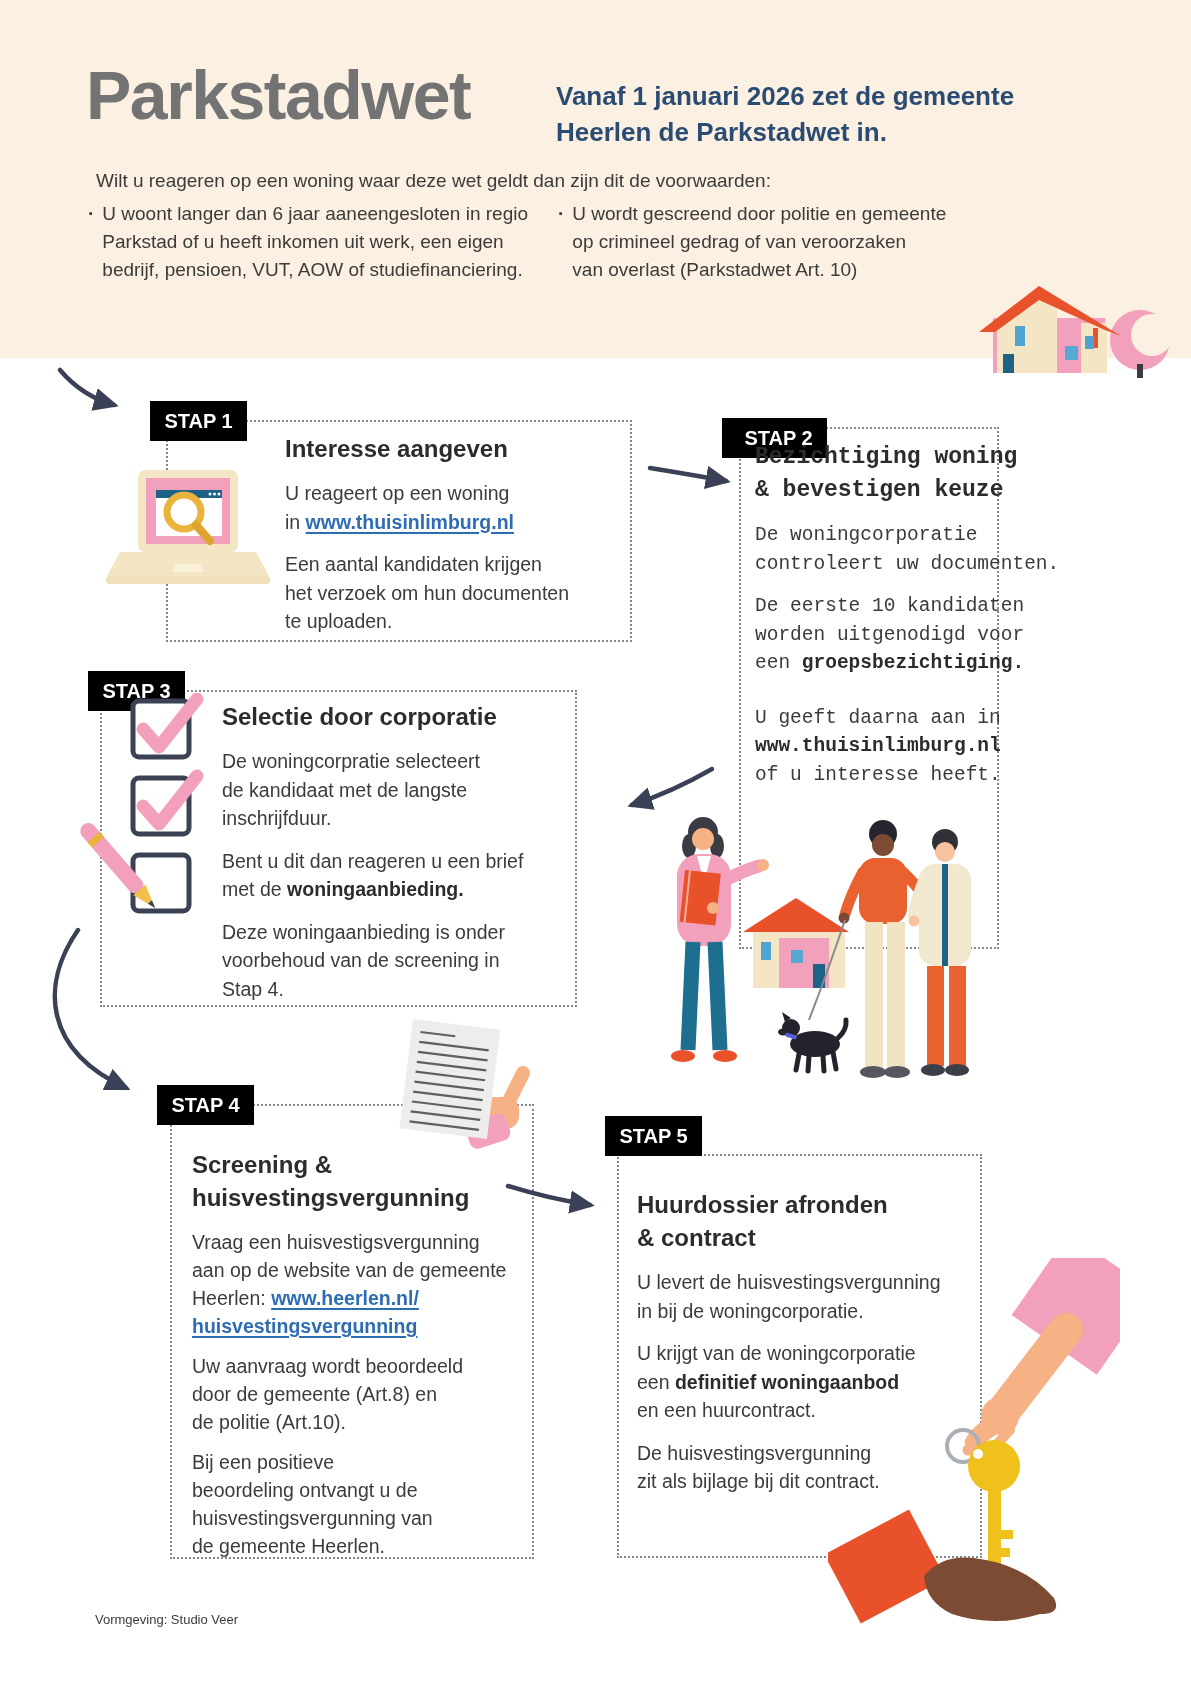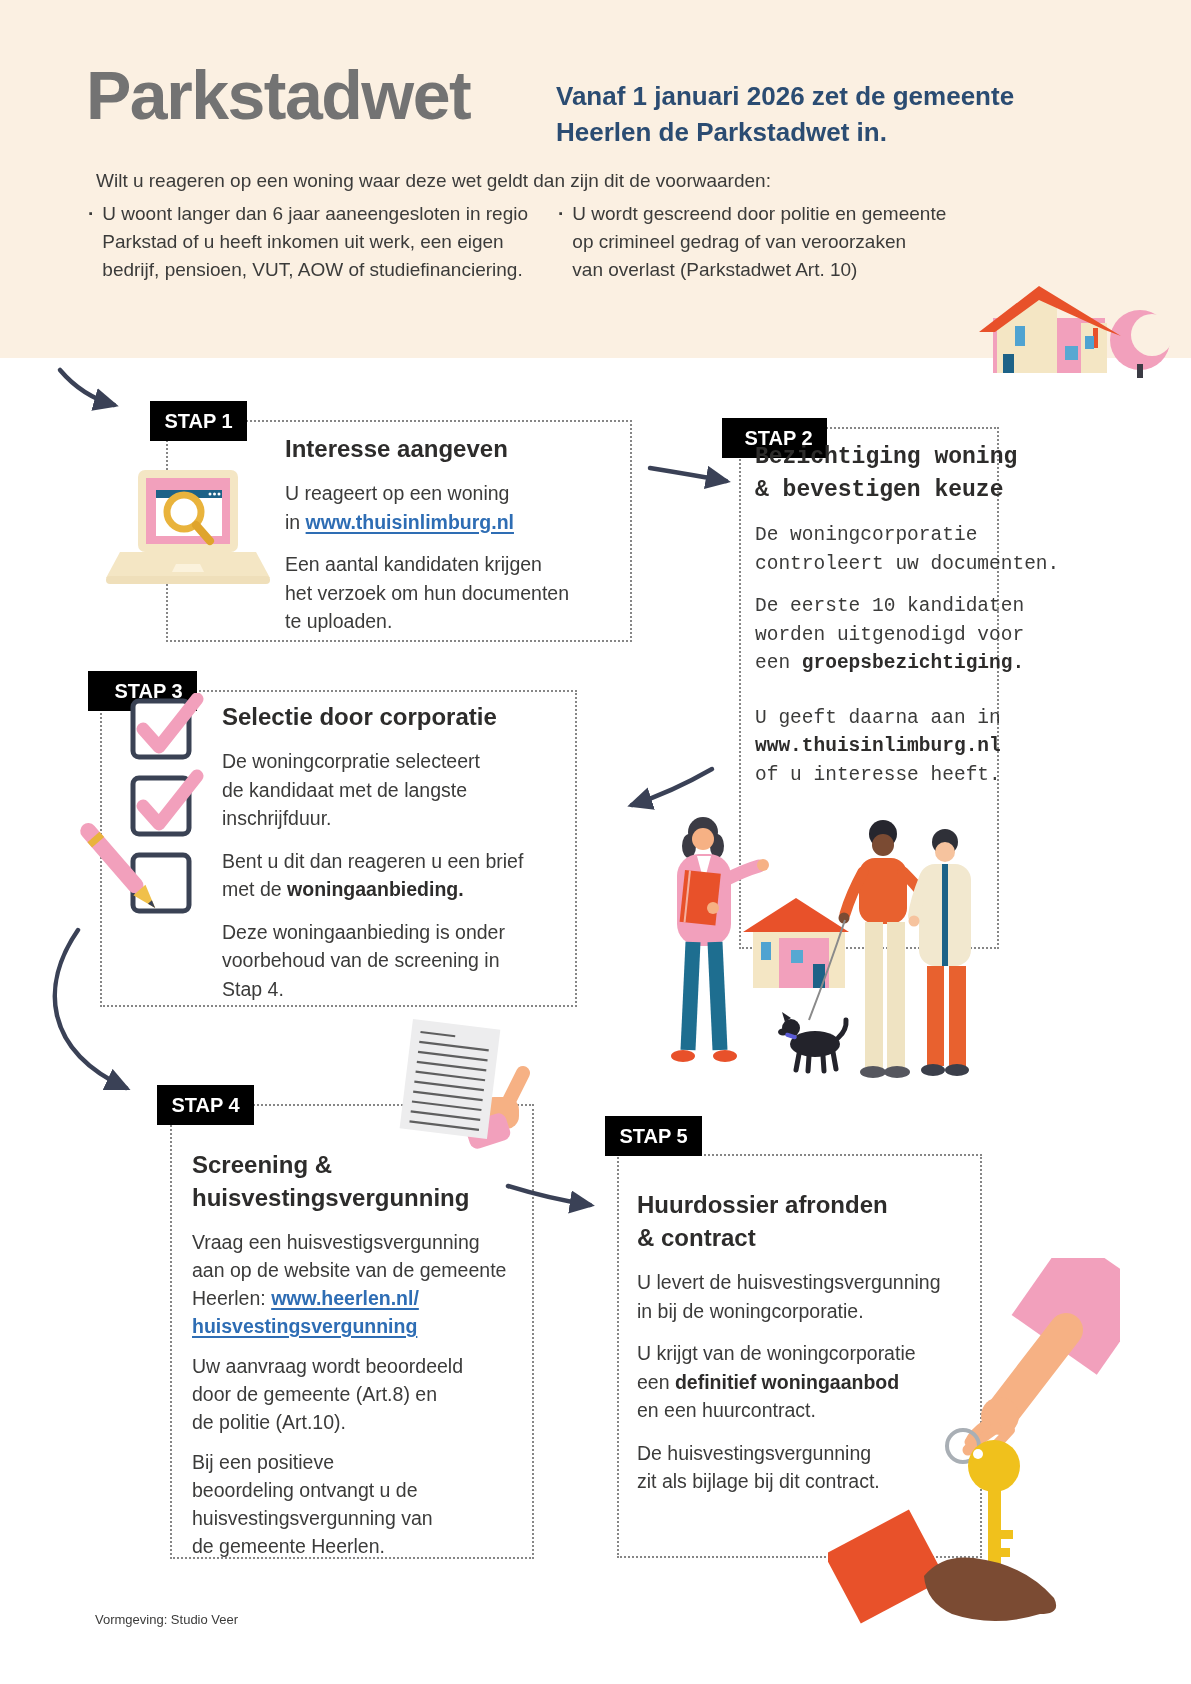--- a/index.html
+++ b/index.html
@@ -24,21 +24,21 @@
   #box1 { left:166px; top:420px; width:462px; height:218px; }
   #box2 { left:739px; top:427px; width:256px; height:518px; }
   #box3 { left:100px; top:690px; width:473px; height:313px; }
   #box4 { left:170px; top:1104px; width:360px; height:451px; }
   #box5 { left:617px; top:1154px; width:361px; height:400px; }
 
   .step-label { position:absolute; width:97px; height:40px; background:#000000; color:#ffffff;
                 font-size:20px; font-weight:700; display:flex; align-items:center; justify-content:center; }
   #label1 { left:150px; top:401px; }
   #label2 { left:722px; top:418px;padding-left:8px; }
-  #label3 { left:88px;  top:671px;padding-left:12px; }
+  #label3 { left:88px;  top:671px; }
   #label4 { left:157px; top:1085px; }
   #label5 { left:605px; top:1116px; }
 
   .step-content { position:absolute; }
   #content1 { left:285px; top:432px;  width:340px; }
   #content2 { left:755px; top:441px;  width:245px;font-family:Liberation Mono, monospace; }
   #content3 { left:222px; top:700px;  width:350px; }
   #content4 { left:192px; top:1148px; width:335px; }
   #content5 { left:637px; top:1188px; width:340px; }
 

